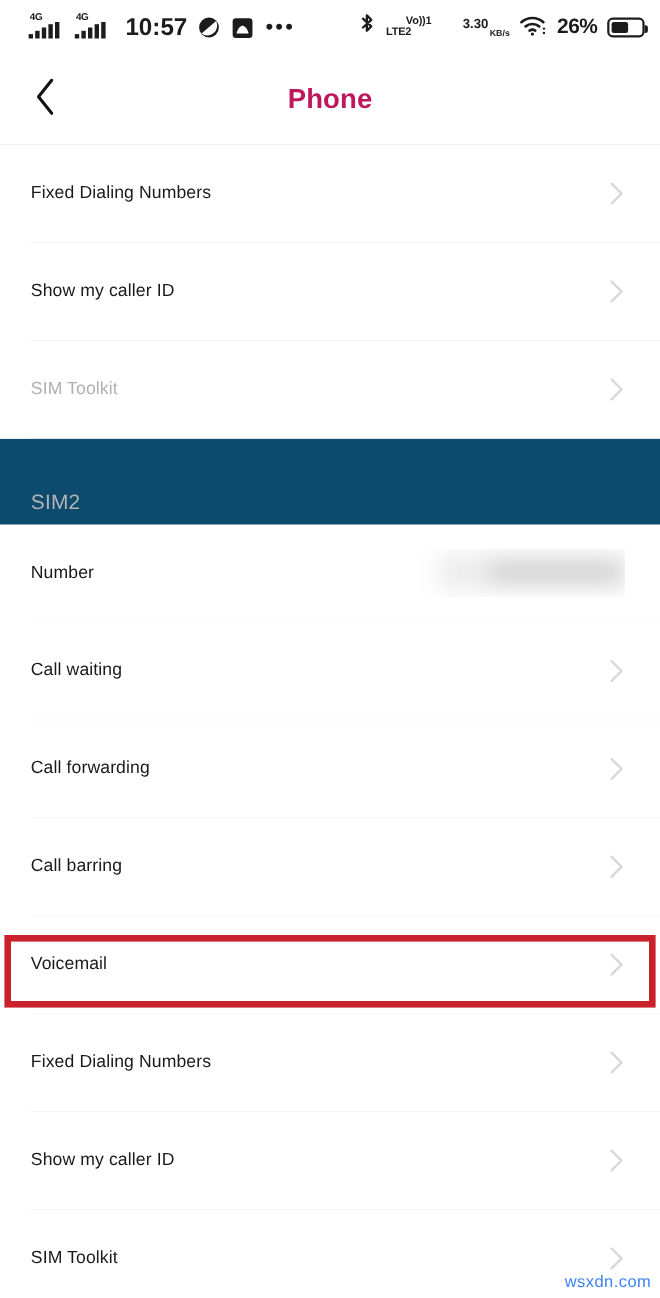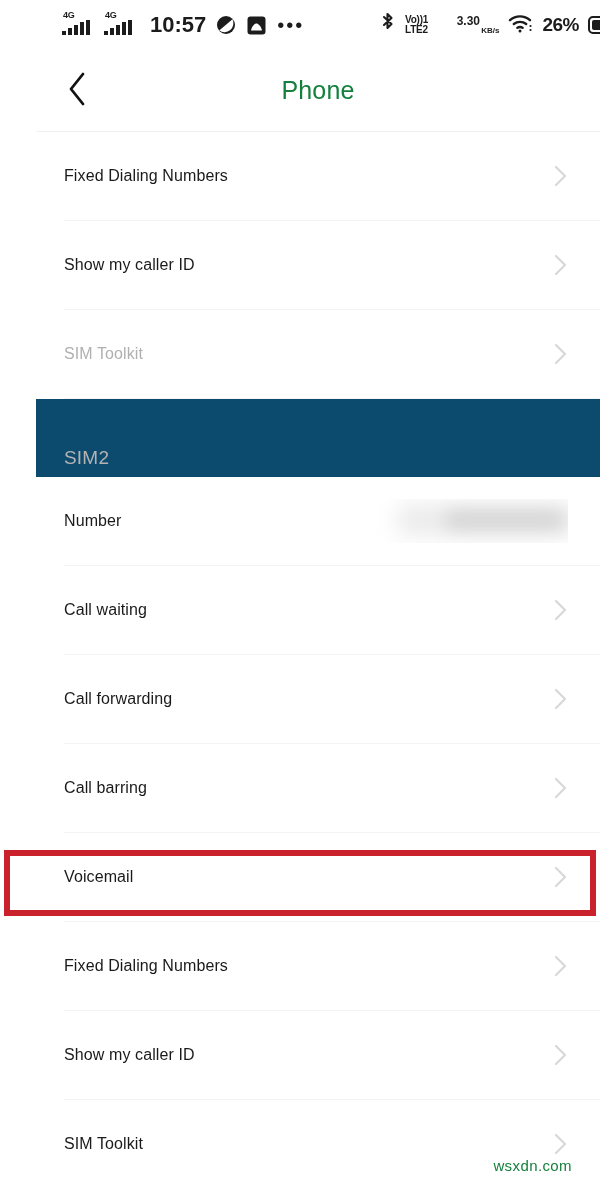--- a/index.html
+++ b/index.html
@@ -11,21 +11,20 @@
     font-family: "Liberation Sans", sans-serif;
     -webkit-font-smoothing: antialiased;
   }
 
   #screen {
     position: relative;
     width: 600px;
     height: 1180px;
     background: #ffffff;
     overflow: hidden;
-    padding-left: 36px;
   }
 
   
   .status-bar {
     position: relative;
     height: 50px;
     width: 600px;
     display: flex;
     align-items: center;
     padding: 0 16px 0 26px;
@@ -92,21 +91,21 @@
   }
 
   .volte-block {
     display: flex;
     flex-direction: column;
     justify-content: center;
     line-height: 1.05;
     font-size: 10px;
     font-weight: bold;
   }
-  .volte-block .l1 { letter-spacing: -0.2px; }
+  .volte-block .l1 { letter-spacing: -0.2px; margin-left: 18px; }
   .volte-block .l2 { letter-spacing: -0.2px; }
 
   .speed-block {
     display: flex;
     flex-direction: column;
     align-items: center;
     line-height: 1.05;
     font-weight: bold;
     justify-content: flex-end;
   }
@@ -157,22 +156,22 @@
     top: 50%;
     transform: translateY(-50%);
     width: 46px; height: 46px;
     display: flex;
     align-items: center;
     justify-content: center;
     cursor: pointer;
   }
   .page-title {
     font-size: 25px;
-    font-weight: 400;
-    color: #15803d;
+    font-weight: 700;
+    color: #be185d;
     letter-spacing: 0.1px;
   }
   .header-rule {
     height: 1px;
     width: 100%;
     background: #f0f0f0;
   }
 
   
   .list { background: #ffffff; }
@@ -262,24 +261,24 @@
     width: 592px;
     height: 66px;
     border: 6px solid #c9222c;
     pointer-events: none;
     z-index: 30;
   }
 
   
   .watermark {
     position: absolute;
-    right: 28px;
+    right: 8px;
     bottom: 6px;
     font-size: 15px;
-    color: #15803d;
+    color: #3b82f6;
     letter-spacing: 0.4px;
     font-family: "Liberation Sans", sans-serif;
     z-index: 40;
   }
 </style>
 </head>
 <body>
 
 <div id="screen">
 

